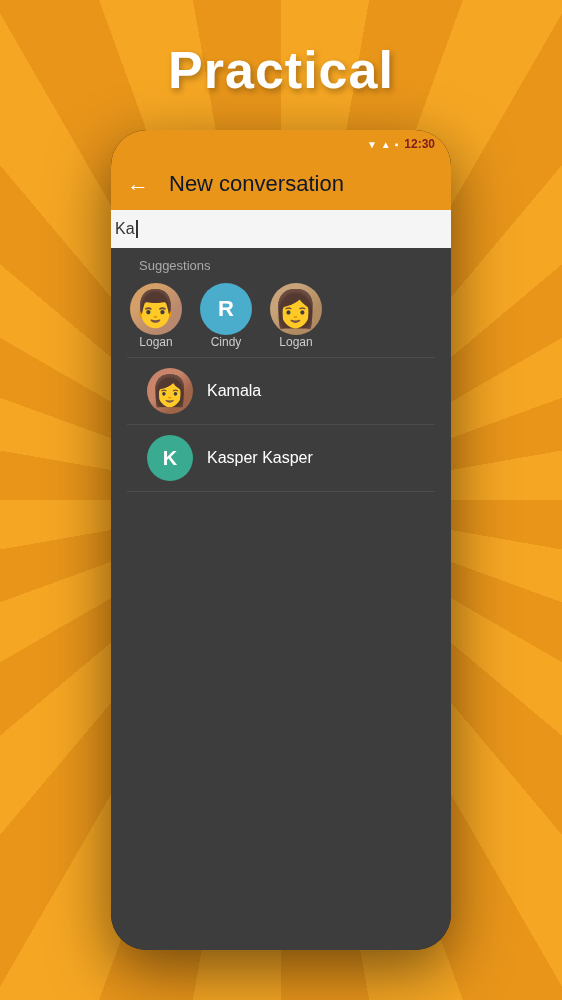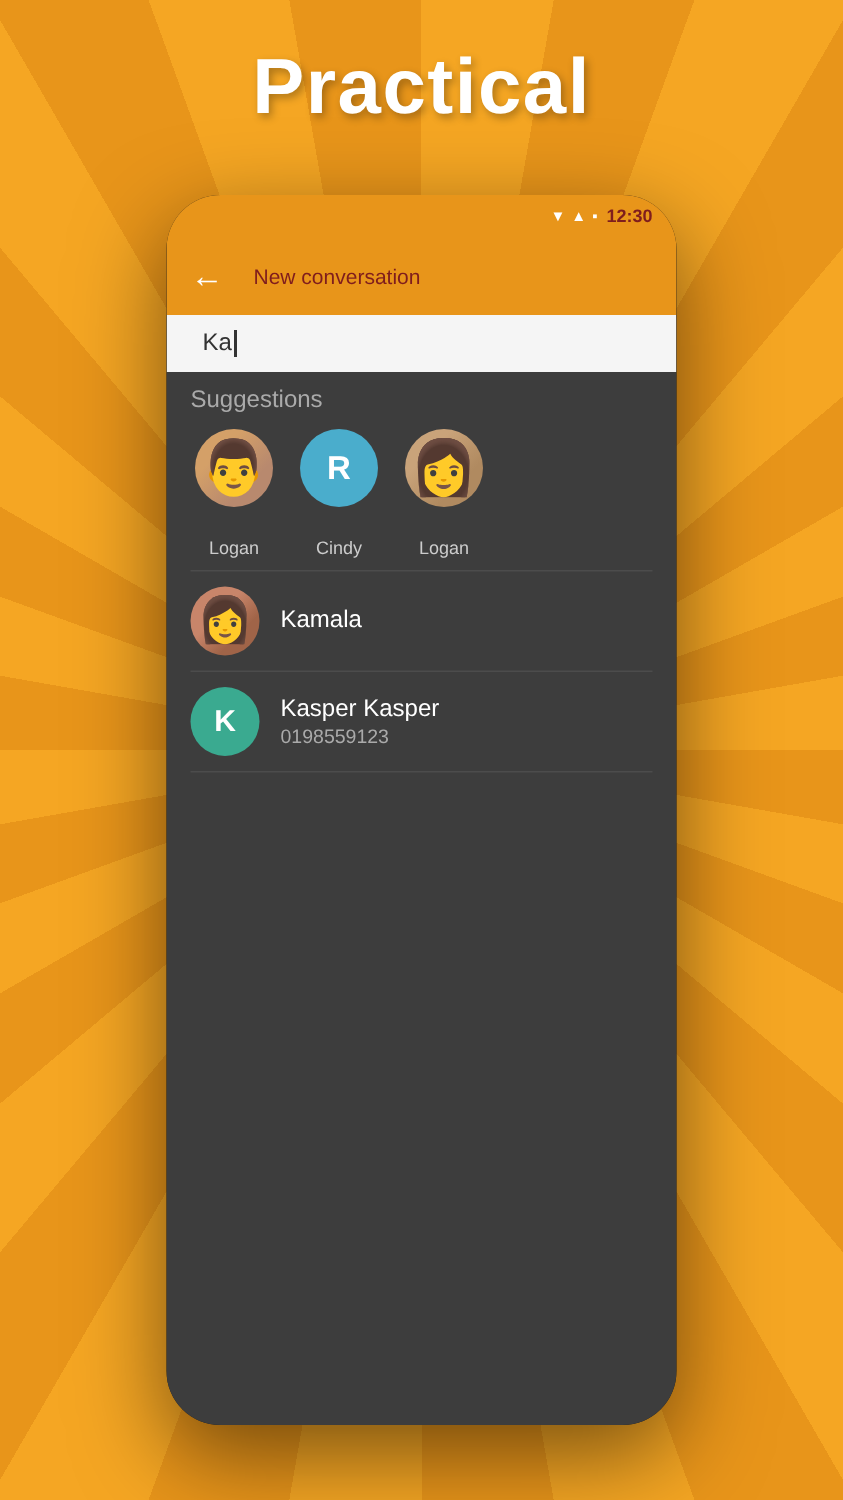--- a/index.html
+++ b/index.html
@@ -31,21 +31,21 @@
       height: 1200px;
       transform: translate(-50%, -50%);
       background: repeating-conic-gradient(
         #f5a623 0deg 10deg,
         #e8951a 10deg 20deg
       );
     }
 
     .page-title {
       position: absolute;
-      top: 28px;
+      top: 40px;
       left: 0;
       width: 562px;
       text-align: center;
       font-size: 52px;
       font-weight: 900;
       color: white;
       text-shadow: 2px 3px 6px rgba(0,0,0,0.3);
       z-index: 10;
       letter-spacing: 1px;
     }
@@ -99,60 +99,60 @@
       align-items: center;
       padding: 0 16px;
       gap: 20px;
     }
     .back-arrow {
       color: white;
       font-size: 22px;
       cursor: pointer;
     }
     .header-title {
-      color: #7f1d1d;
-      font-size: 14px;
+      color: #0f172a;
+      font-size: 22px;
       font-weight: 400;
     }
 
     
     .app-content {
       background: #3d3d3d;
       flex: 1;
       height: calc(820px - 28px - 52px);
       overflow: hidden;
     }
 
     
     .search-bar {
       background: #f5f5f5;
       margin: 0;
-      padding: 10px 24px;
+      padding: 10px 4px;
       display: flex;
       align-items: center;
     }
     .cursor {
       display: inline-block;
       width: 2px;
       height: 18px;
       background: #333;
       vertical-align: middle;
       margin-left: 1px;
       animation: blink 1s step-end infinite;
     }
     @keyframes blink {
       0%, 100% { opacity: 1; }
       50% { opacity: 0; }
     }
 
     
     .suggestions-label {
       color: #aaaaaa;
-      font-size: 16px;
-      padding: 10px 16px 6px;
+      font-size: 13px;
+      padding: 10px 28px 6px;
     }
 
     .suggestions-row {
       display: flex;
       flex-direction: row;
       gap: 0;
       padding: 4px 0 8px 10px;
       overflow: hidden;
     }
 
@@ -172,21 +172,21 @@
       display: flex;
       align-items: center;
       justify-content: center;
       font-size: 22px;
       font-weight: bold;
       color: white;
     }
     .suggestion-name {
       color: #cccccc;
       font-size: 12px;
-      margin-top: 20px;
+      margin-top: 0;
       text-align: right;
     }
 
     
     .avatar-logan {
       background: linear-gradient(135deg, #d4a068 30%, #b8896e 70%);
       position: relative;
       overflow: hidden;
     }
     .avatar-logan::before {
@@ -229,20 +229,21 @@
       display: flex;
       flex-direction: column;
     }
 
     .contact-item {
       display: flex;
       align-items: center;
       padding: 10px 16px;
       gap: 14px;
       cursor: pointer;
+      margin-left: 20px;
     }
     .contact-avatar {
       width: 46px;
       height: 46px;
       border-radius: 50%;
       overflow: hidden;
       flex-shrink: 0;
       display: flex;
       align-items: center;
       justify-content: center;
@@ -356,21 +357,20 @@
           <div class="contact-name">Kamala</div>
         </div>
       </div>
 
       <div class="divider"></div>
 
       <div class="contact-item">
         <div class="contact-avatar avatar-kasper">K</div>
         <div class="contact-info">
           <div class="contact-name">Kasper Kasper</div>
-          <div class="contact-phone">0198559123</div>
         </div>
       </div>
 
       <div class="divider"></div>
 
 
     </div>
 
   </div>
 </div>

